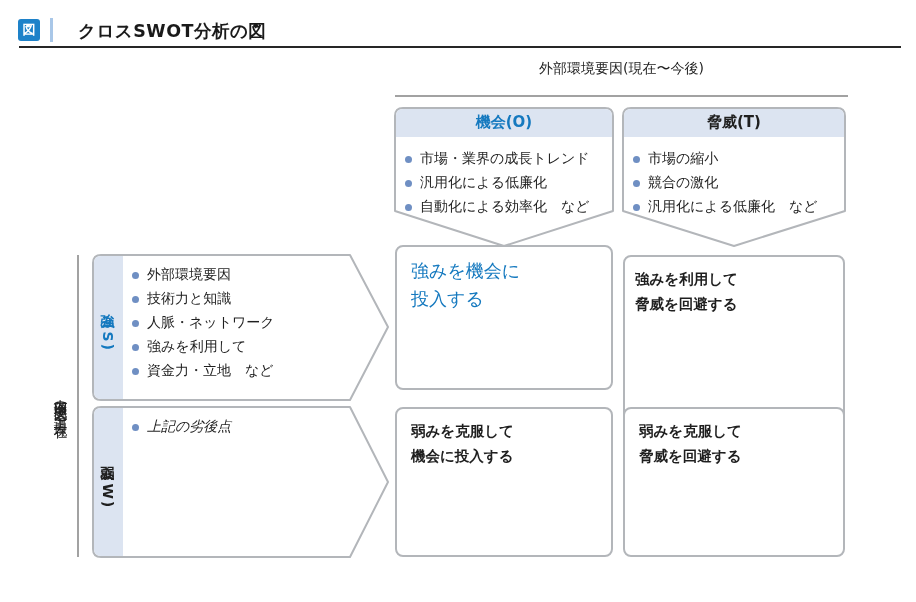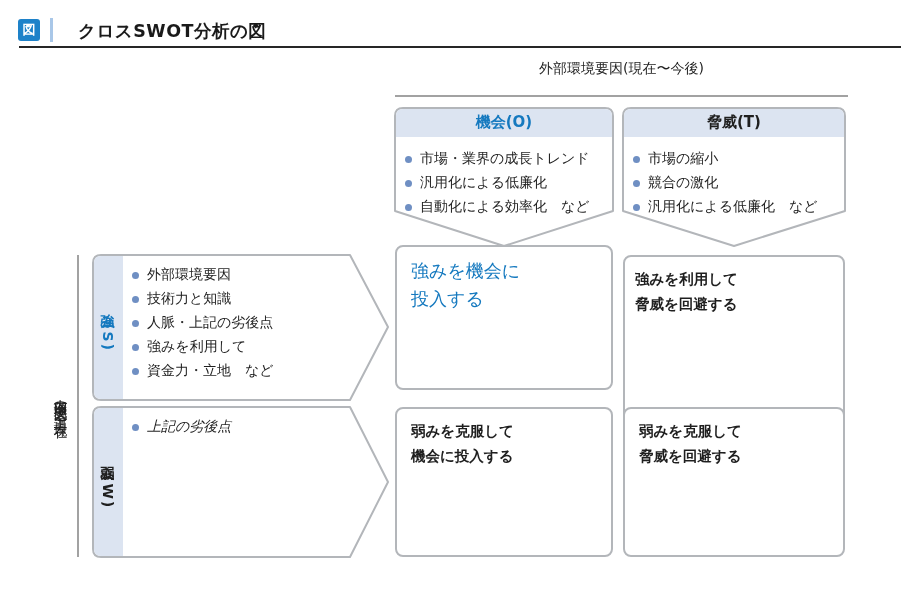--- a/index.html
+++ b/index.html
@@ -147,21 +147,21 @@
     <li>
         <span class="dot"></span>
         <span>外部環境要因</span>
       </li>
     <li>
         <span class="dot"></span>
         <span>技術力と知識</span>
       </li>
     <li>
         <span class="dot"></span>
-        <span>人脈・上記の劣後点</span>
+        <span>人脈・ネットワーク</span>
       </li>
     <li>
         <span class="dot"></span>
         <span>強みを利用して</span>
       </li>
     <li>
         <span class="dot"></span>
         <span>資金力・立地　など</span>
       </li>
   </ul>

